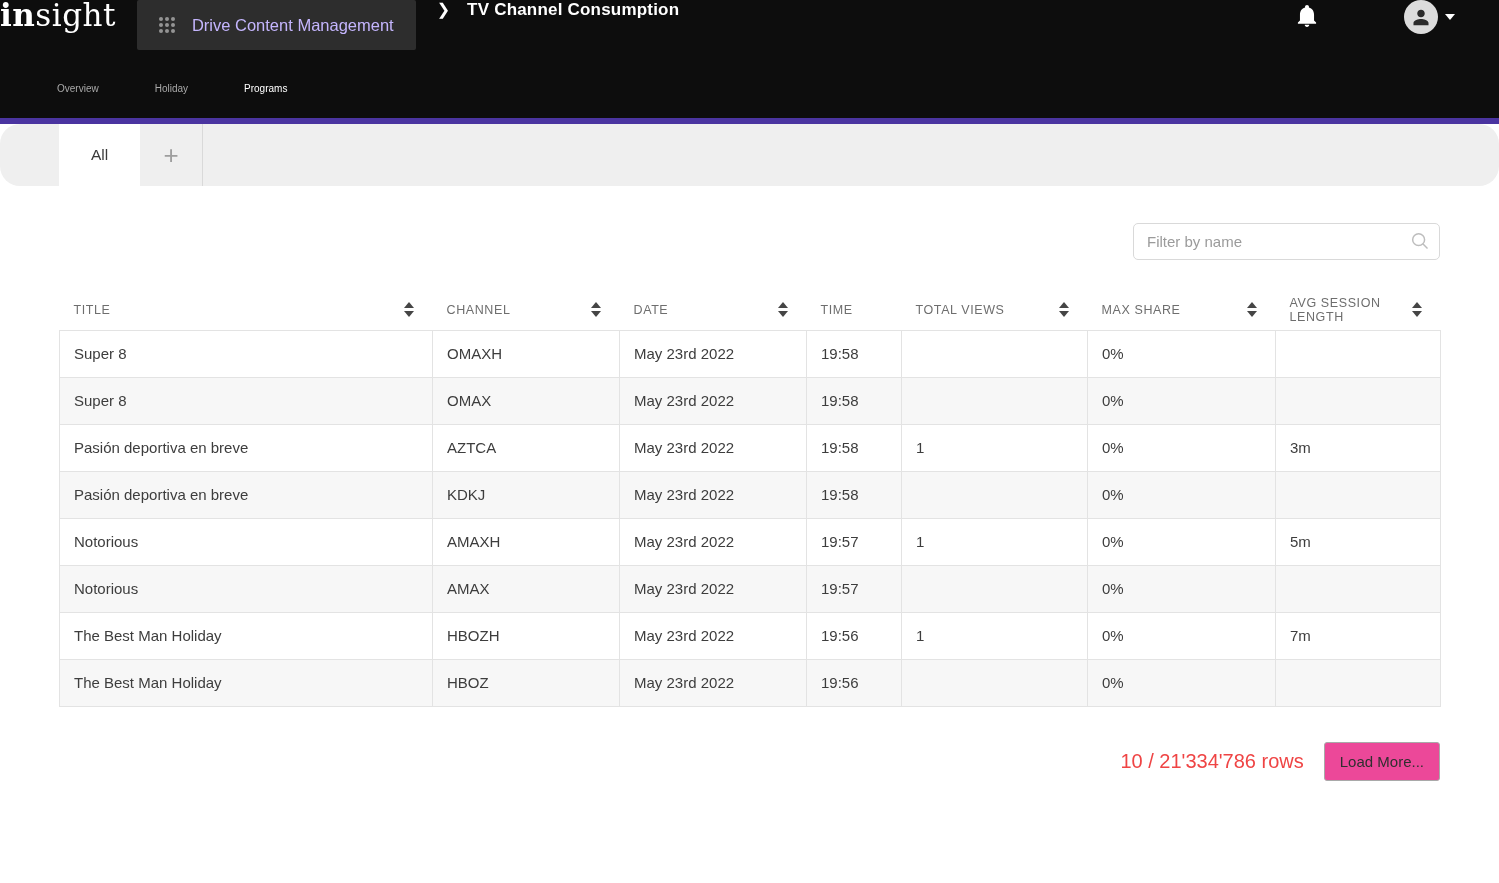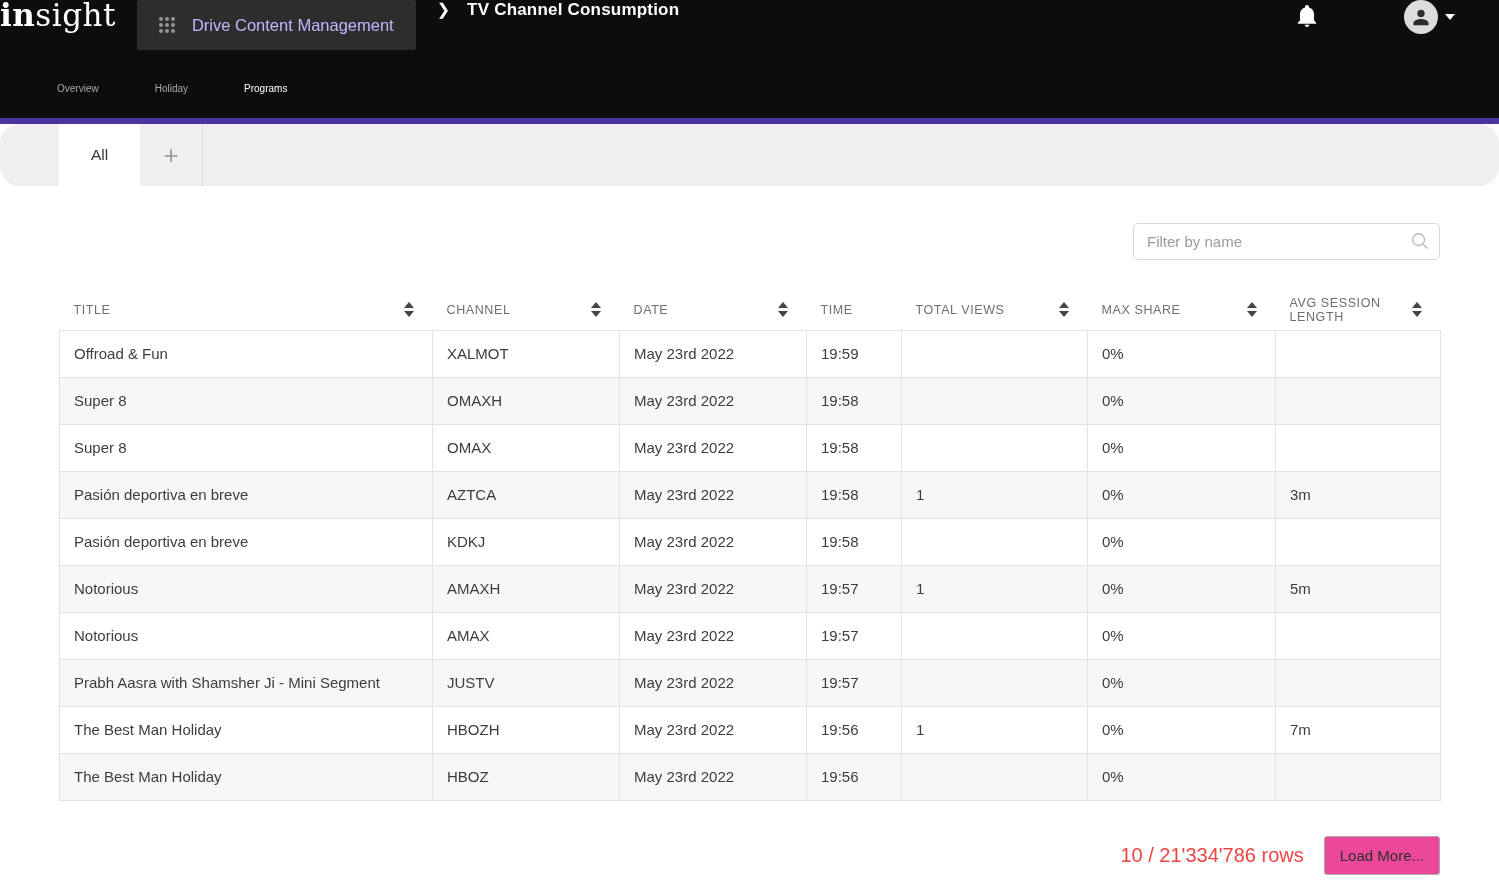--- a/index.html
+++ b/index.html
@@ -229,29 +229,20 @@
               <span class="sorter">
                 <i class="tri-up"></i>
                 <i class="tri-dn"></i>
               </span>
             </div>
           </th>
         </tr>
       </thead>
     <tbody>
         <tr>
-          <td>Offroad &amp; Fun</td>
-          <td>XALMOT</td>
-          <td>May 23rd 2022</td>
-          <td>19:59</td>
-          <td></td>
-          <td>0%</td>
-          <td></td>
-        </tr>
-        <tr>
           <td>Super 8</td>
           <td>OMAXH</td>
           <td>May 23rd 2022</td>
           <td>19:58</td>
           <td></td>
           <td>0%</td>
           <td></td>
         </tr>
         <tr>
           <td>Super 8</td>
@@ -285,29 +276,20 @@
           <td>AMAXH</td>
           <td>May 23rd 2022</td>
           <td>19:57</td>
           <td>1</td>
           <td>0%</td>
           <td>5m</td>
         </tr>
         <tr>
           <td>Notorious</td>
           <td>AMAX</td>
-          <td>May 23rd 2022</td>
-          <td>19:57</td>
-          <td></td>
-          <td>0%</td>
-          <td></td>
-        </tr>
-        <tr>
-          <td>Prabh Aasra with Shamsher Ji - Mini Segment</td>
-          <td>JUSTV</td>
           <td>May 23rd 2022</td>
           <td>19:57</td>
           <td></td>
           <td>0%</td>
           <td></td>
         </tr>
         <tr>
           <td>The Best Man Holiday</td>
           <td>HBOZH</td>
           <td>May 23rd 2022</td>

